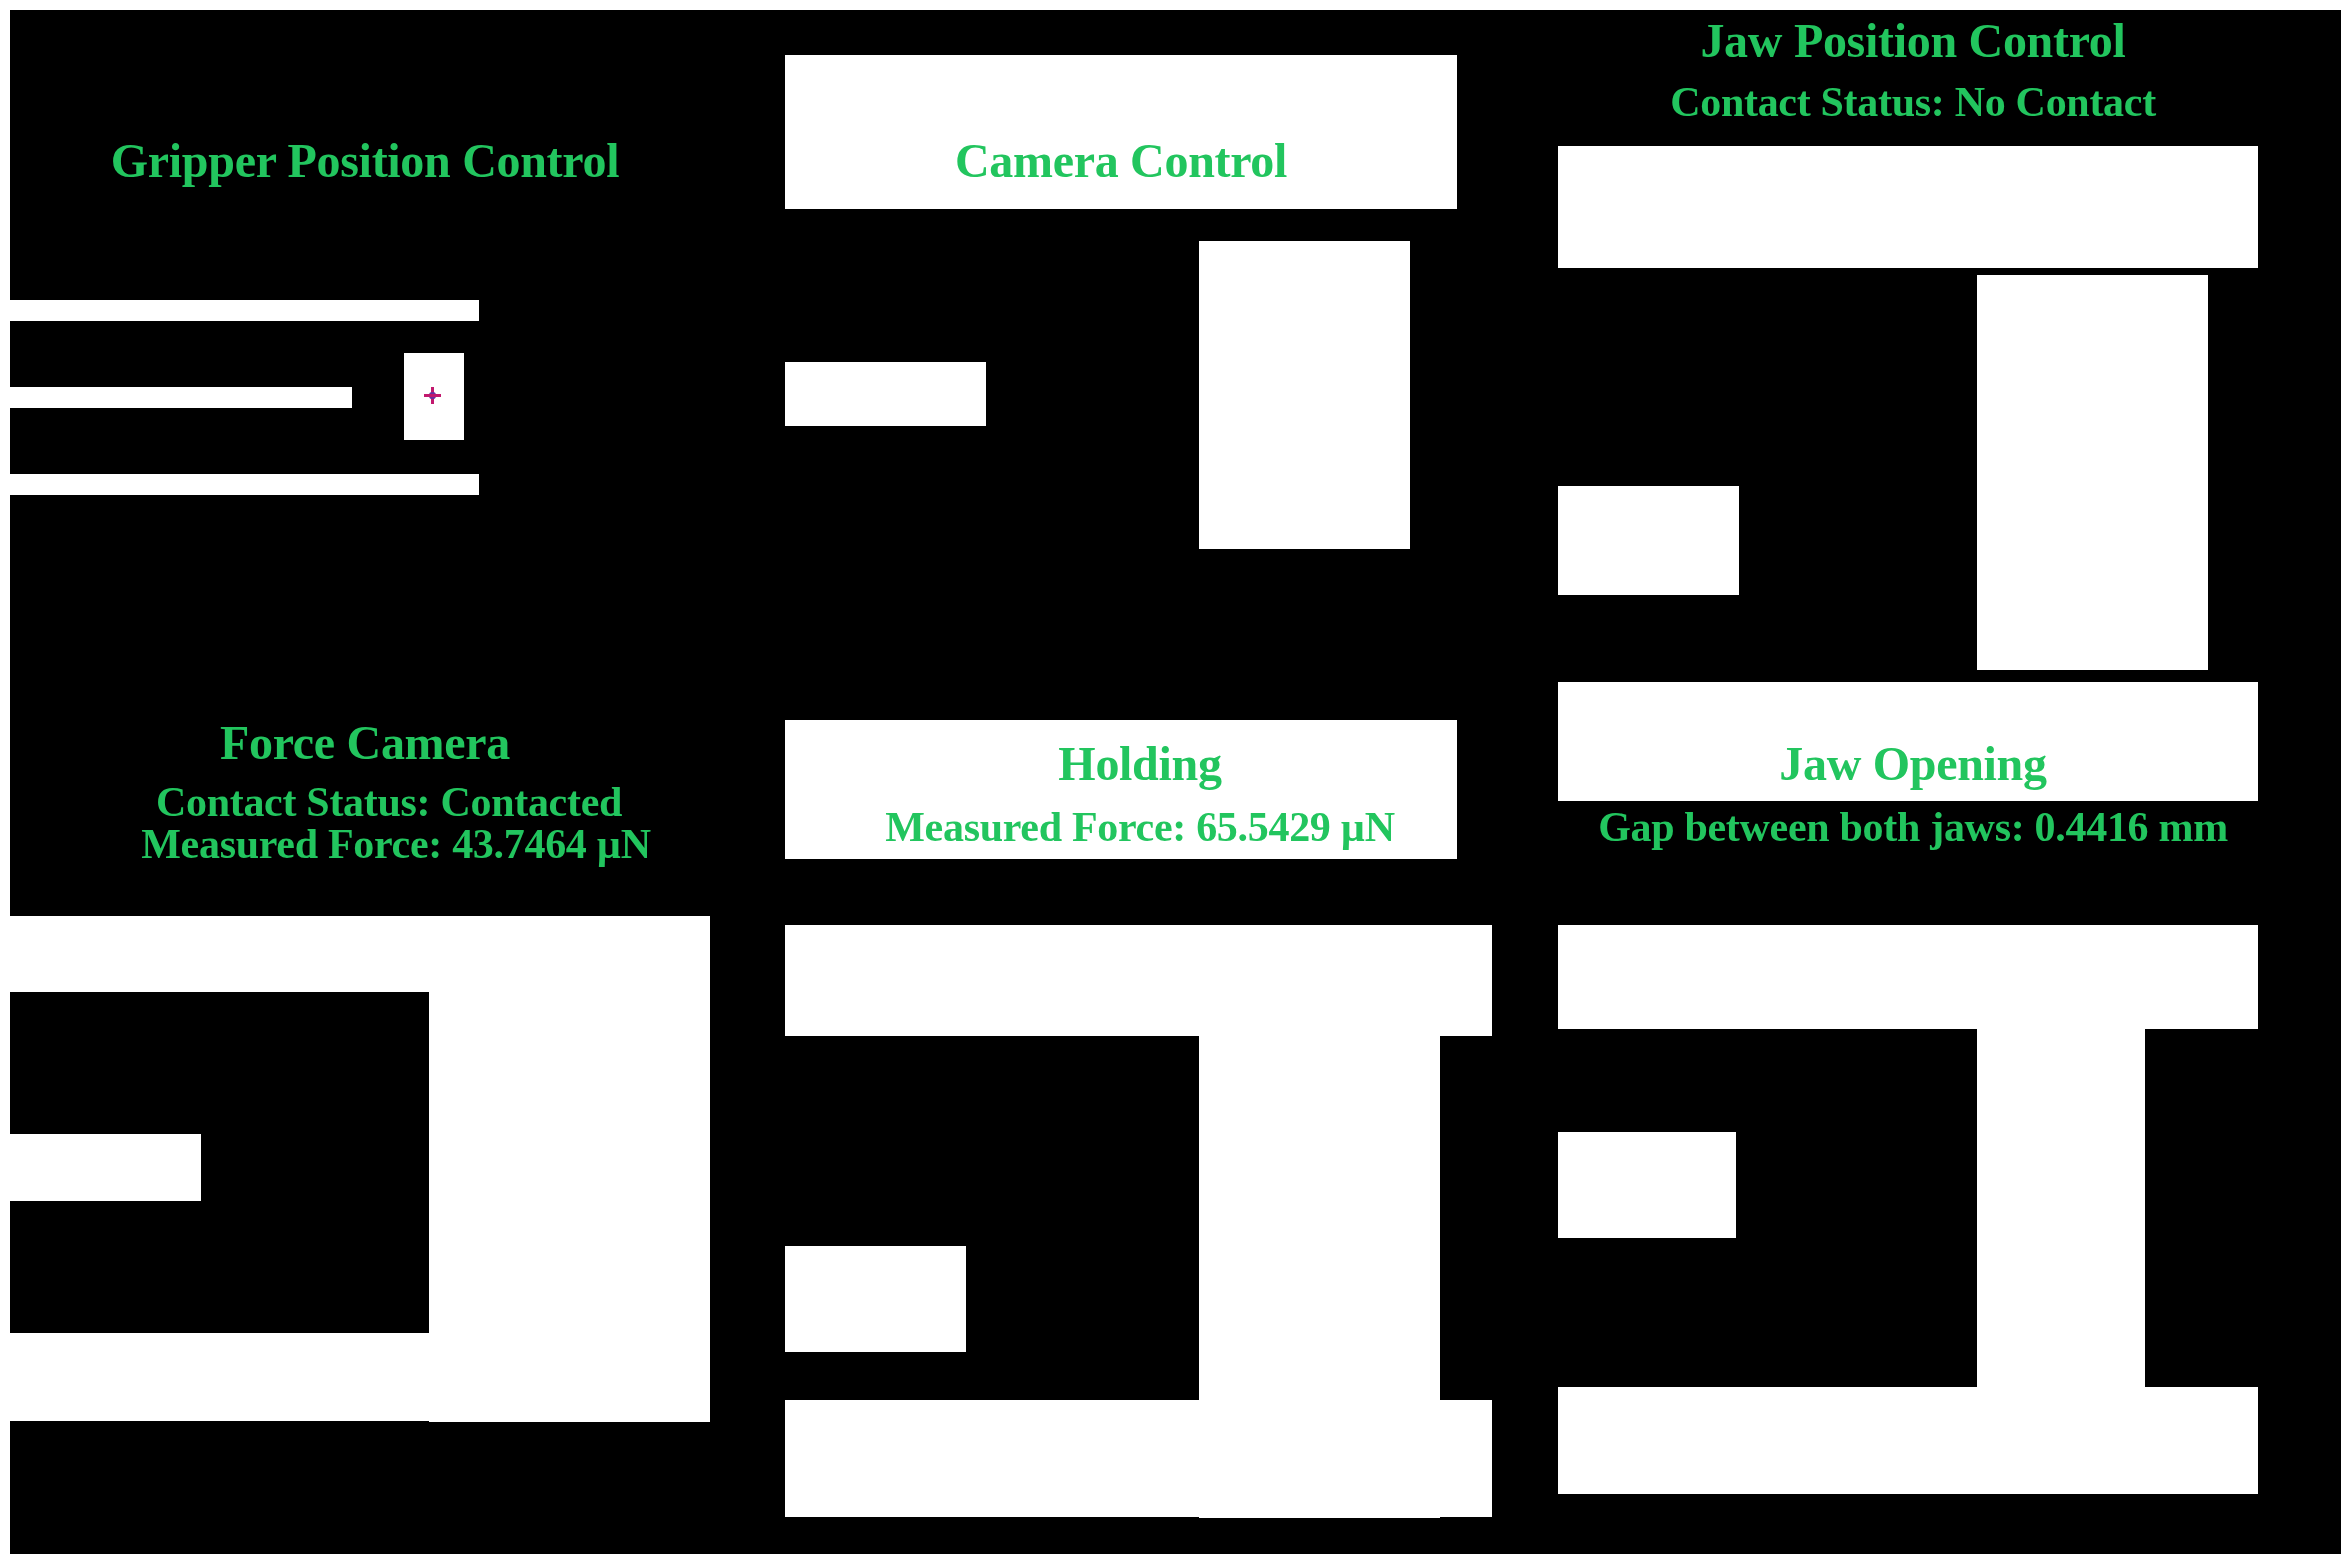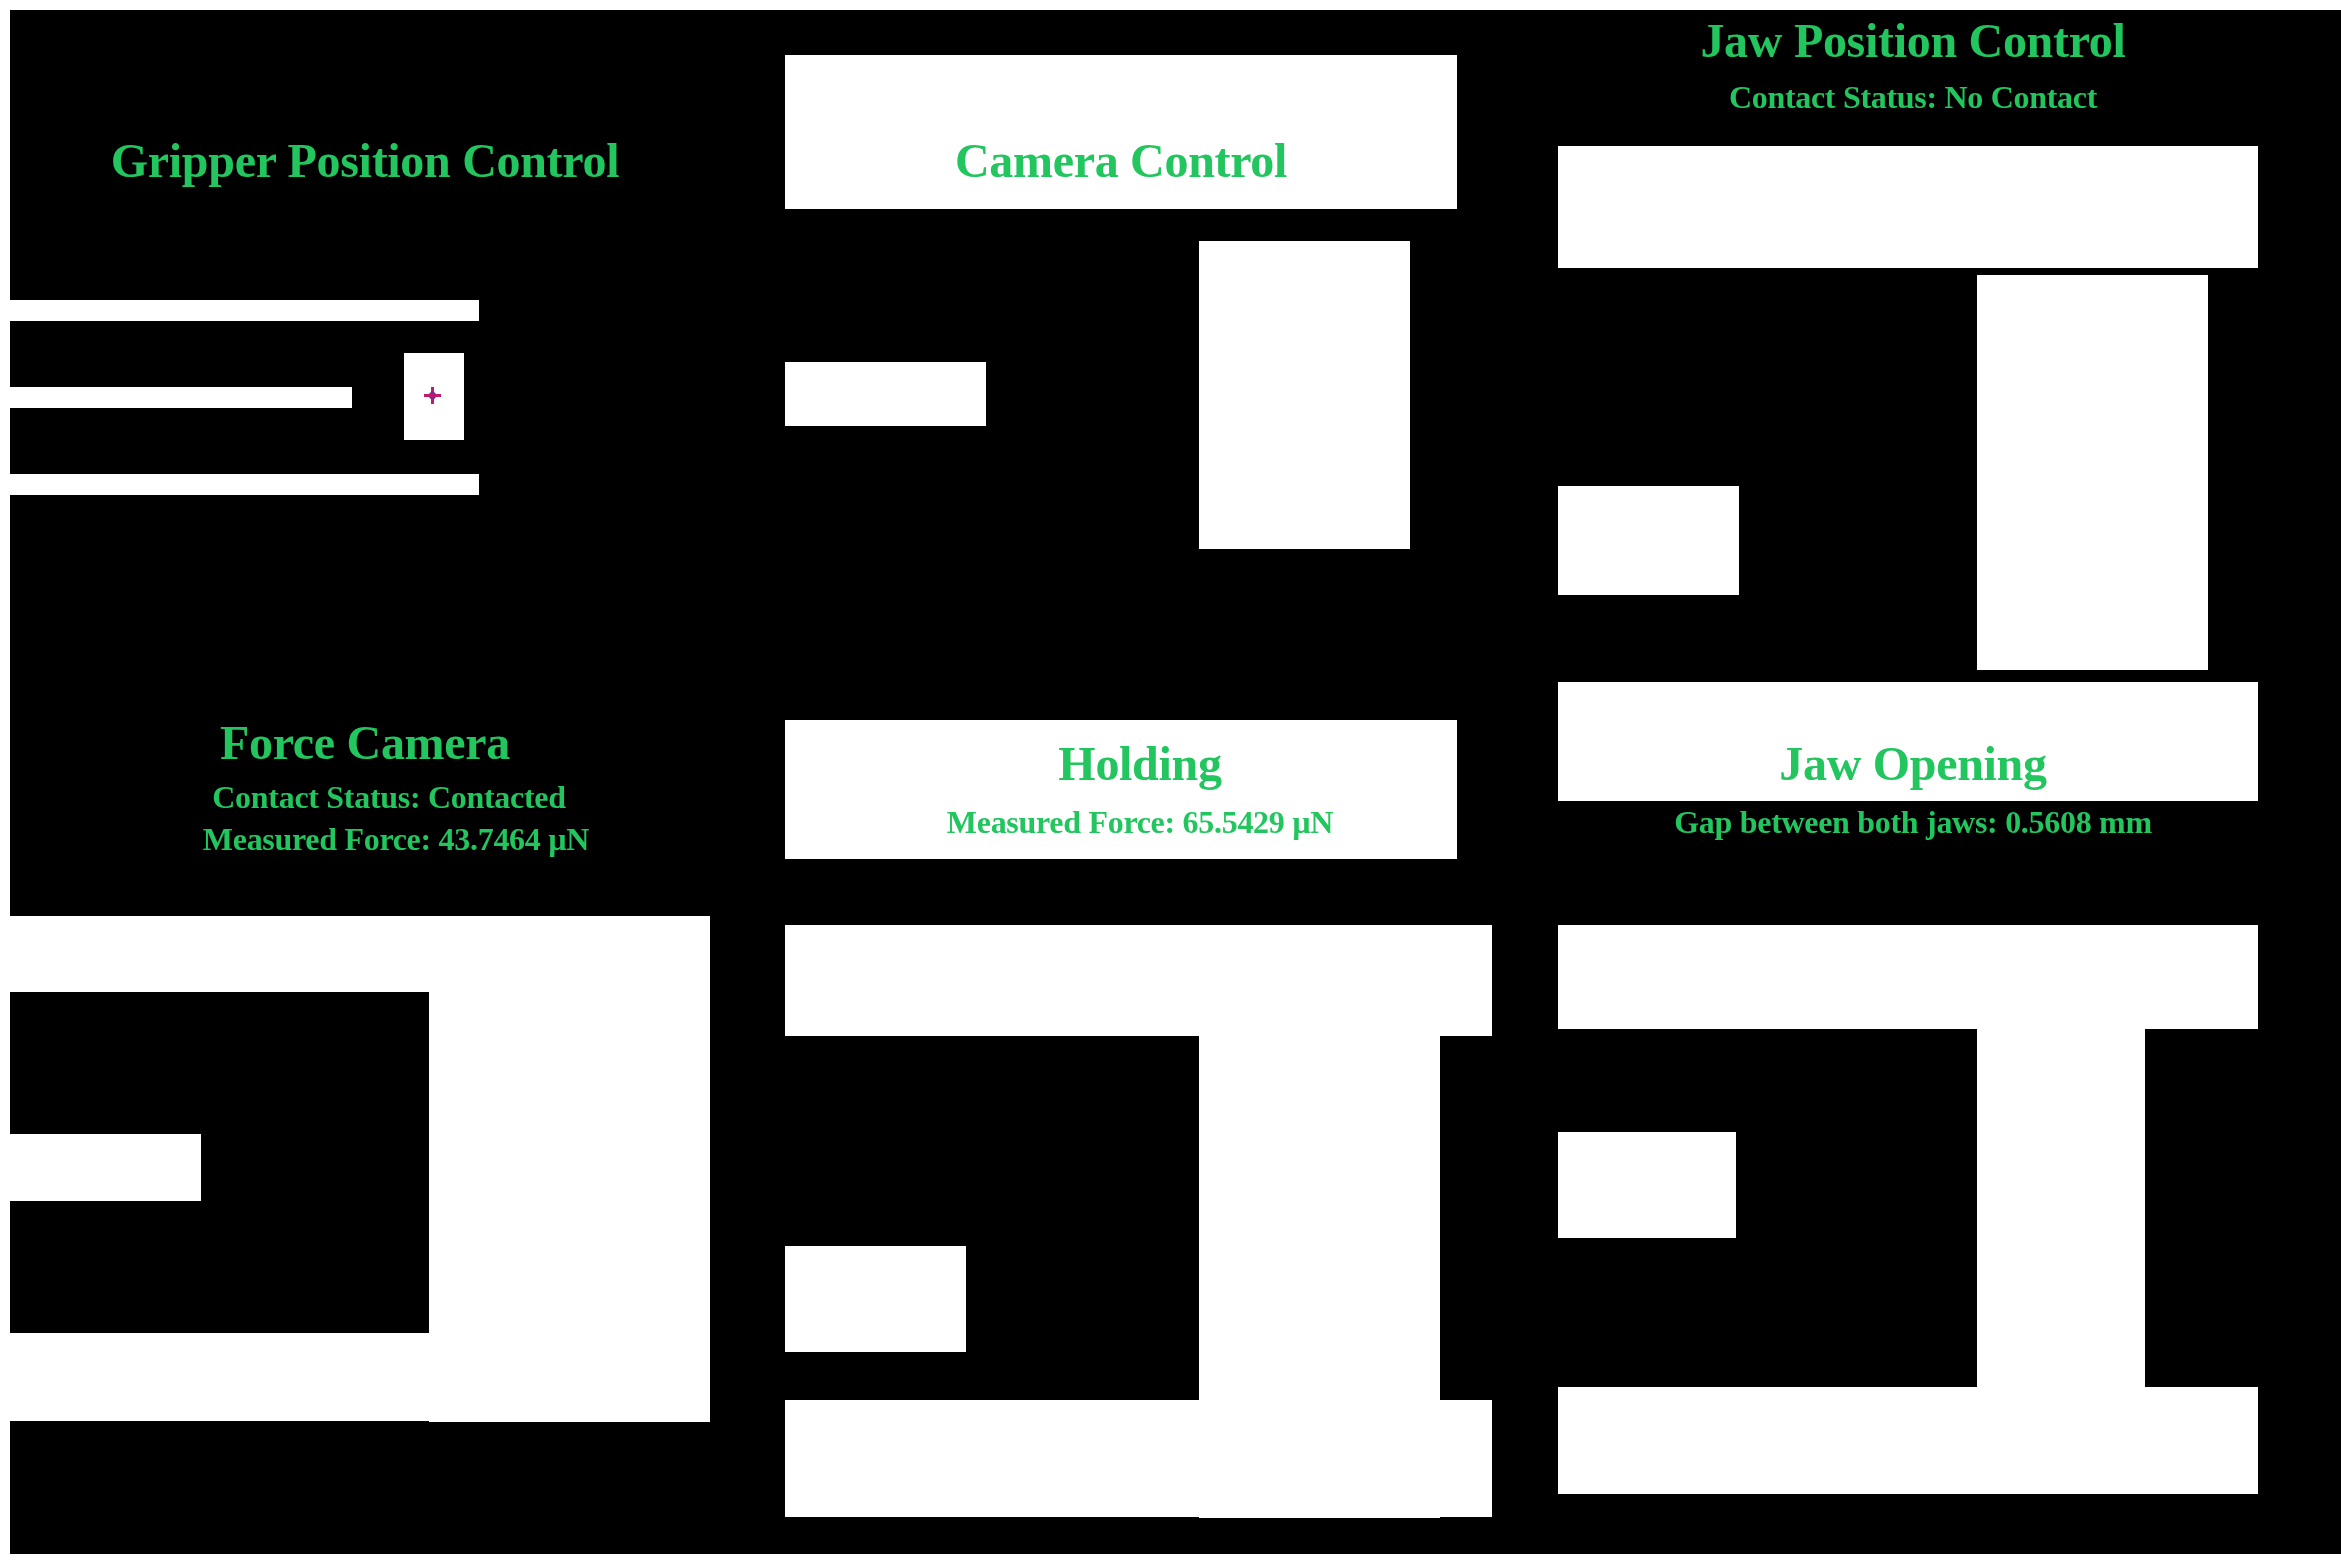--- a/index.html
+++ b/index.html
@@ -20,21 +20,21 @@
     position:absolute;
     color:#22c55e;
     font-weight:bold;
     font-family:"Liberation Serif", serif;
     white-space:nowrap;
     text-align:center;
     letter-spacing:-0.3px;
     line-height:1.0;
   }
   .t-main{font-size:48px;}
-  .t-sub{font-size:32px;}
+  .t-sub{font-size:42px;}
   .wbox{position:absolute;background:#ffffff;}
   .marker{
     position:absolute;
     width:17.4px;height:17.4px;
   }
   .marker:before,.marker:after{
     content:"";position:absolute;background:#c2186e;
   }
   .marker:before{left:7.4px;top:0;width:2.7px;height:17.4px;}
   .marker:after{top:7.4px;left:0;height:2.7px;width:17.4px;}
@@ -97,21 +97,21 @@
       <div class="title t-sub" style="left:775px;top:796px;width:710px;">Measured Force: 65.5429 µN</div>
 
       <div class="wbox" style="left:775px;top:915px;width:707px;height:111px;"></div>
       <div class="wbox" style="left:1189px;top:915px;width:241px;height:593px;"></div>
       <div class="wbox" style="left:775px;top:1236px;width:181px;height:106px;"></div>
       <div class="wbox" style="left:775px;top:1390px;width:707px;height:117px;"></div>
     </div>
 
     <div class="panel">
       <div class="title t-main" style="left:1548px;top:730px;width:710px;">Jaw Opening</div>
-      <div class="title t-sub" style="left:1548px;top:796px;width:710px;">Gap between both jaws: 0.5608 mm</div>
+      <div class="title t-sub" style="left:1548px;top:796px;width:710px;">Gap between both jaws: 0.4416 mm</div>
 
       <div class="wbox" style="left:1548px;top:915px;width:700px;height:104px;"></div>
       <div class="wbox" style="left:1967px;top:915px;width:168px;height:536px;"></div>
       <div class="wbox" style="left:1548px;top:1122px;width:178px;height:106px;"></div>
       <div class="wbox" style="left:1548px;top:1377px;width:700px;height:107px;"></div>
     </div>
 
   </div>
 </div>
 

